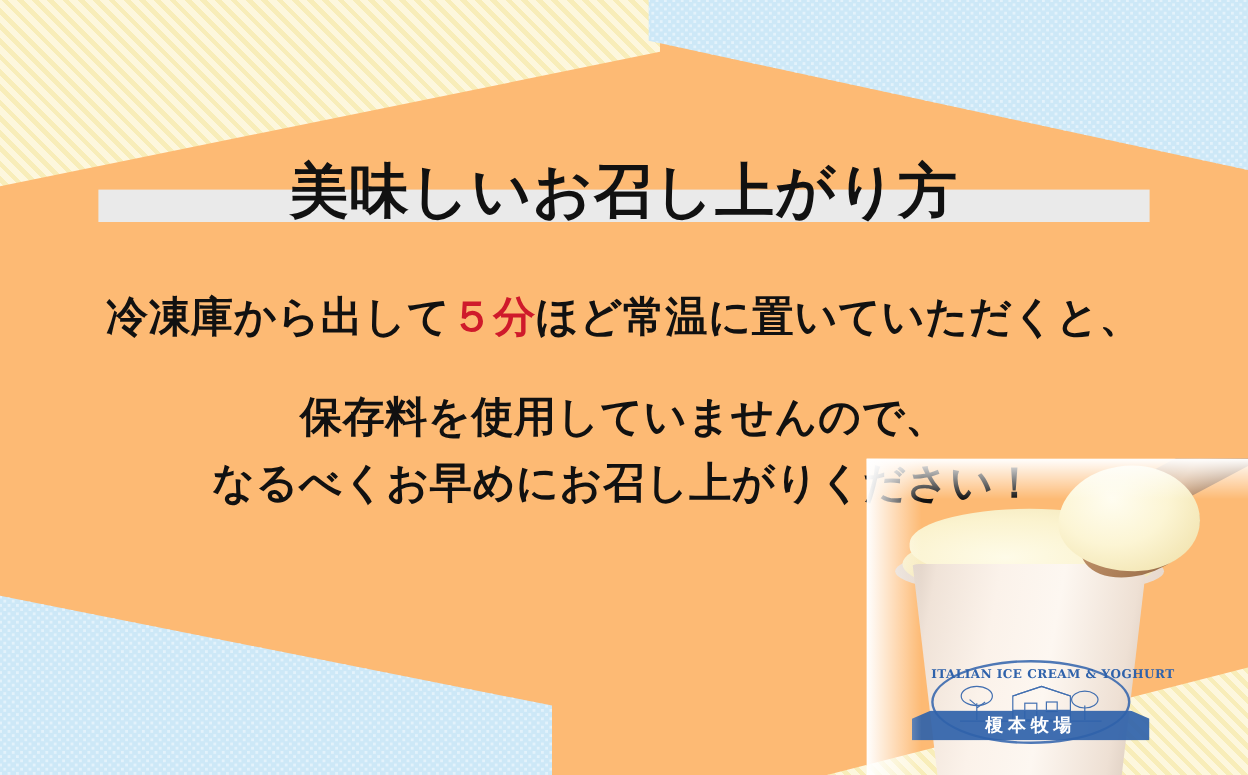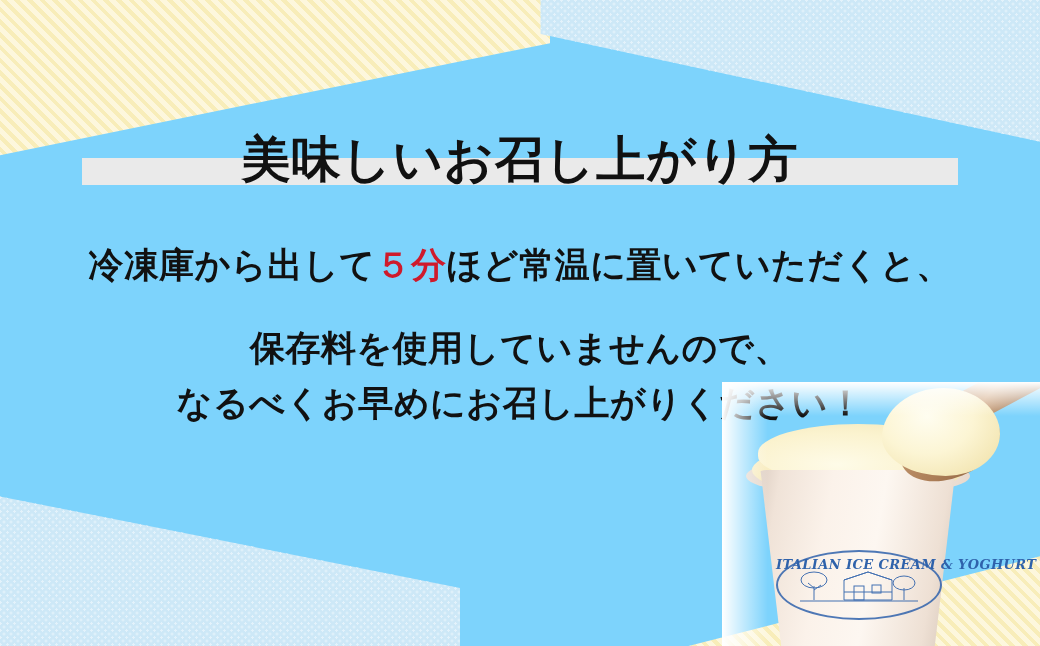--- a/index.html
+++ b/index.html
@@ -9,21 +9,21 @@
     background: #ffffff;
   }
   body {
     font-family: "DejaVu Sans", "Liberation Sans", sans-serif;
   }
 
   #stage {
     position: relative;
     width: 1040px;
     height: 646px;
-    background: #7dd3fc;
+    background: #fdba74;
     overflow: hidden;
   }
 
   
   .band {
     position: absolute;
     pointer-events: none;
   }
 
   
@@ -210,27 +210,26 @@
     border: 2px solid #2f62ab;
     border-radius: 50%;
     opacity: .85;
   }
   #logo-arc-text {
     position: absolute;
     left: 0;
     top: 7px;
     width: 100%;
     text-align: center;
-    font-size: 13px;
+    font-size: 10px;
     letter-spacing: .4px;
     font-weight: 700;
     color: #2f62ab;
     font-family: "DejaVu Serif", "Liberation Serif", serif;
     white-space: nowrap;
-    font-style: italic;
   }
   #logo-illustration {
     position: absolute;
     left: 22px;
     top: 16px;
     width: 122px;
     height: 38px;
   }
   #logo-ribbon {
     position: absolute;
@@ -352,20 +351,23 @@
           <rect x="56" y="20" width="10" height="14"></rect>
           <rect x="74" y="19" width="9" height="8"></rect>
           <path d="M46 26 L94 26"></path>
 
           <path d="M106 34 L106 22"></path>
           <ellipse cx="106" cy="17" rx="11" ry="7"></ellipse>
 
           <path d="M2 35 L120 35"></path>
         </g>
       </svg>
+      <div id="logo-ribbon">
+        <div id="logo-brand">榎本牧場</div>
+      </div>
     </div>
 
     <div id="spoon-handle"></div>
     <div id="spoon-bowl"></div>
     <div id="spoon-scoop"></div>
 
     <div id="photo-fade-left"></div>
     <div id="photo-fade-top"></div>
   </div>
 

